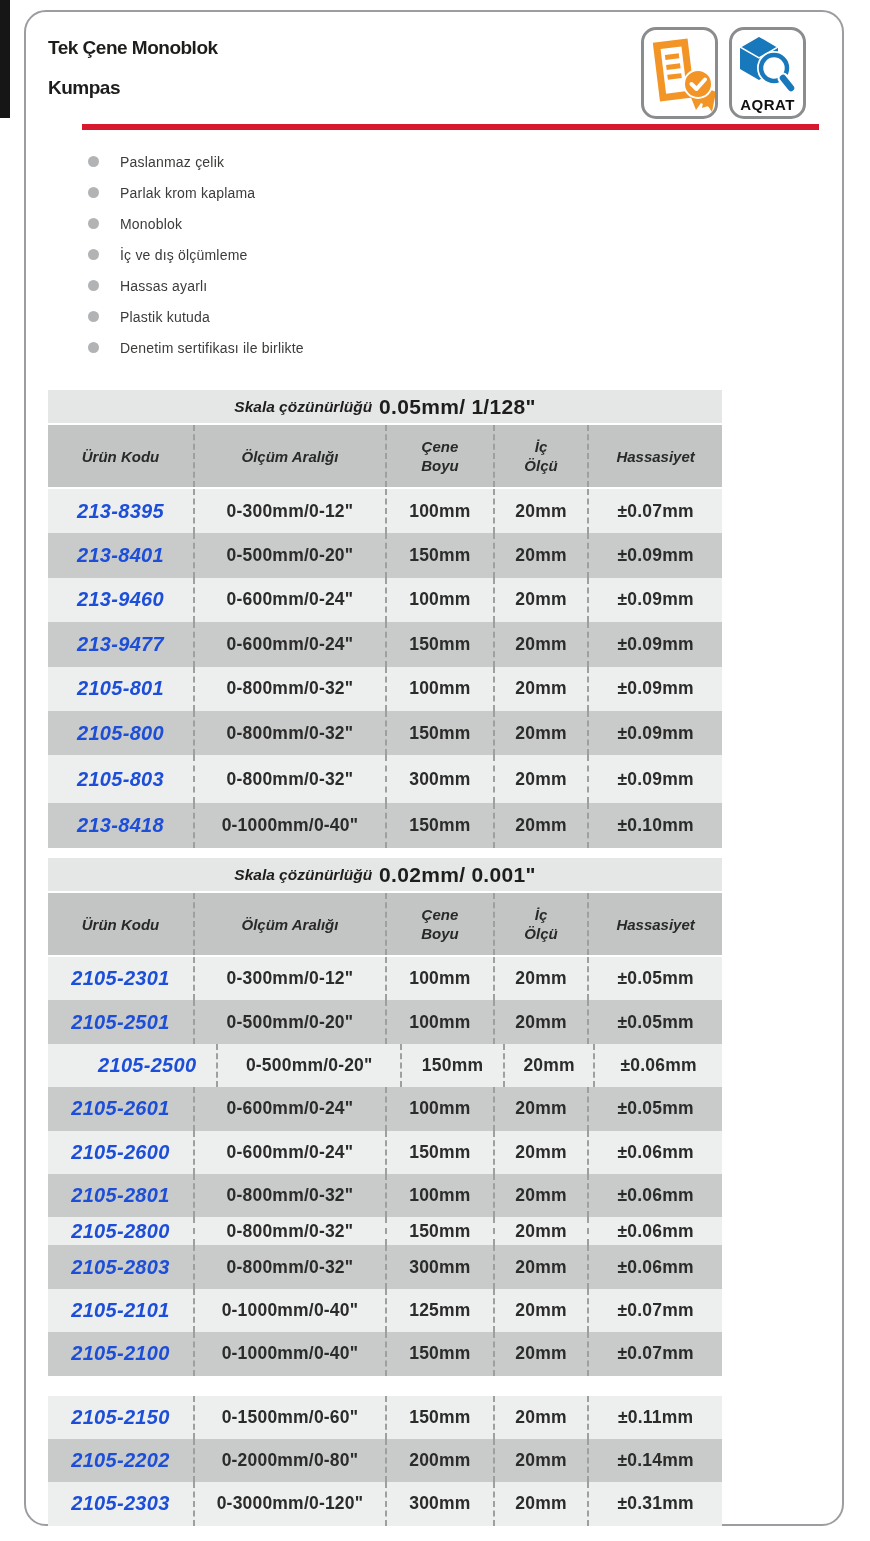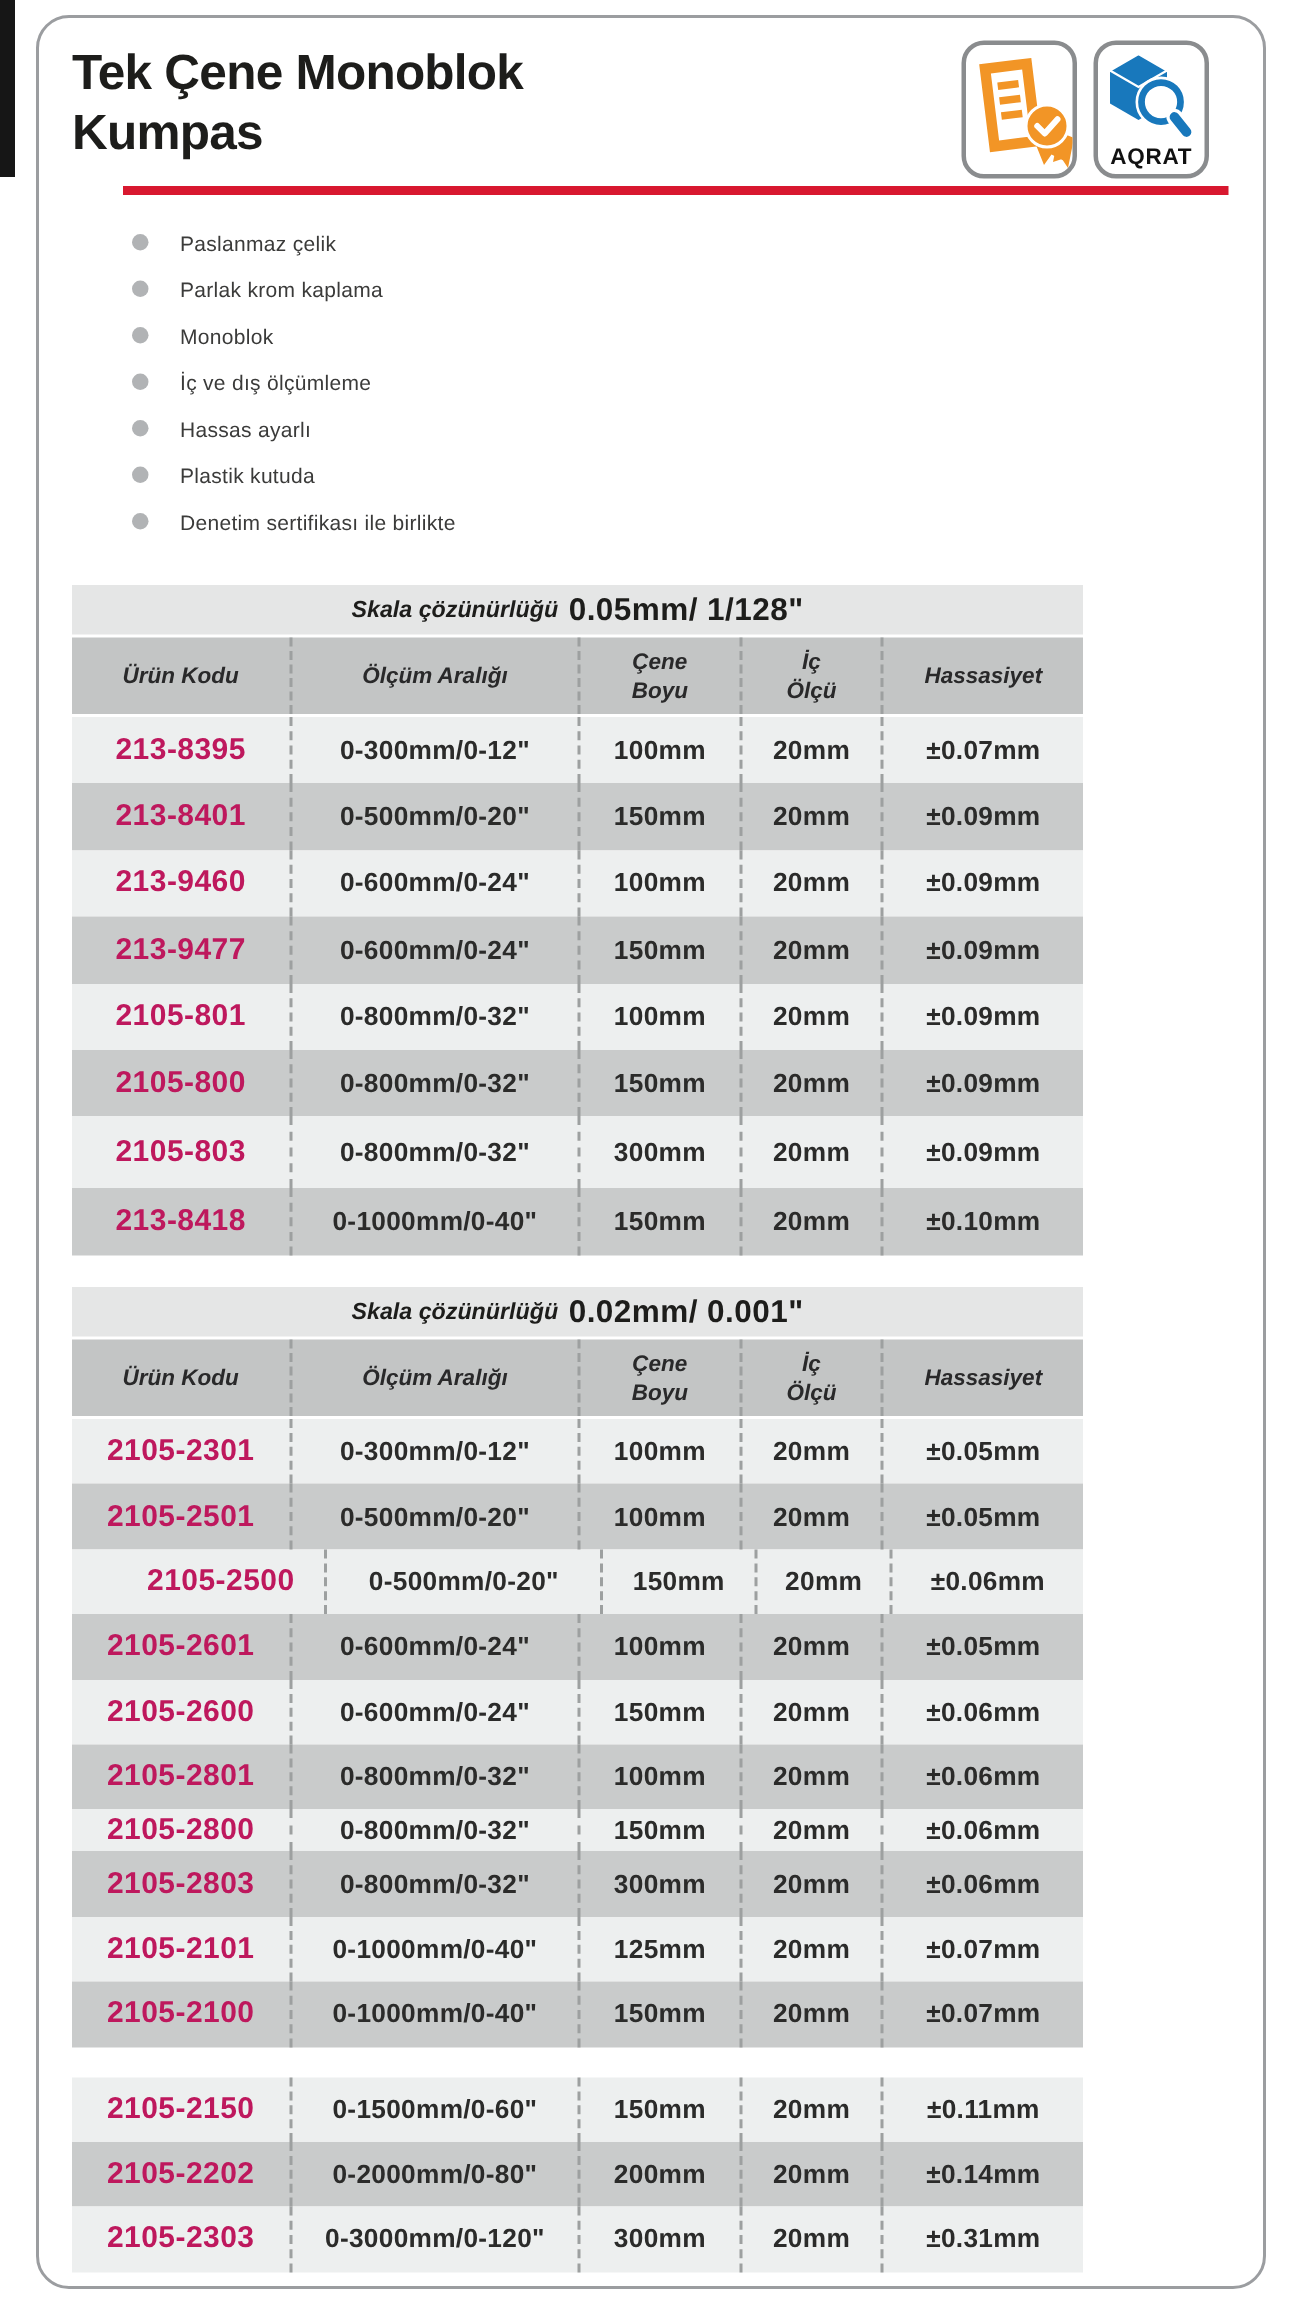--- a/index.html
+++ b/index.html
@@ -26,21 +26,21 @@
     left: 24px; top: 10px;
     width: 820px; height: 1516px;
     border: 2px solid #9b9da0;
     border-radius: 22px;
     pointer-events: none;
   }
 
   .doc-title {
     position: absolute;
     left: 48px; top: 28px;
-    font-size: 33px;
+    font-size: 19px;
     font-weight: bold;
     color: #1d1d1b;
     letter-spacing: -0.5px;
     line-height: 40px;
   }
 
   .badge {
     position: absolute;
     top: 27px;
     width: 77px; height: 92px;
@@ -116,24 +116,25 @@
     color: #1d1d1b;
   }
   .t-title-value {
     font-size: 21px;
     font-weight: bold;
     color: #1d1d1b;
     letter-spacing: 0.3px;
   }
 
   .t-head {
-    height: 51px;
+    height: 62px;
     background: #c3c5c5;
     display: flex;
     margin-bottom: 2px;
+    justify-content: flex-end;
   }
   .hcell {
     display: flex;
     flex-direction: column;
     align-items: center;
     justify-content: center;
     font-size: 15px;
     font-weight: bold;
     font-style: italic;
     color: #29292a;
@@ -148,22 +149,23 @@
     display: flex;
     align-items: center;
     justify-content: center;
     font-weight: bold;
     font-size: 17.5px;
     color: #2b2b2a;
     letter-spacing: 0.2px;
   }
   .cell.c0 {
     font-size: 20px;
-    color: #be185d;
+    color: #1d4ed8;
     letter-spacing: 0.3px;
+    font-style: italic;
   }
 
   .c0 { width: 21.5%; }
   .c1 { width: 28.5%; }
   .c2 { width: 16%; }
   .c3 { width: 14%; }
   .c4 { width: 20%; }
 
   .sep { border-left: 2px dashed #9da0a0; }
 </style>

